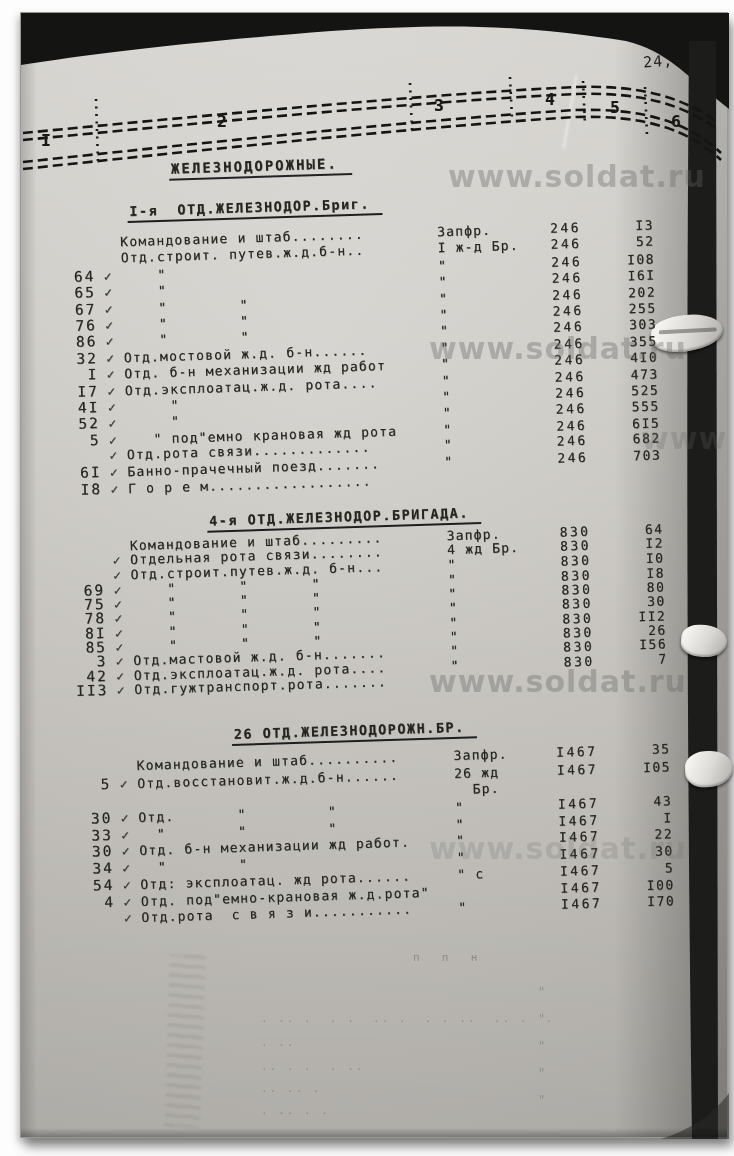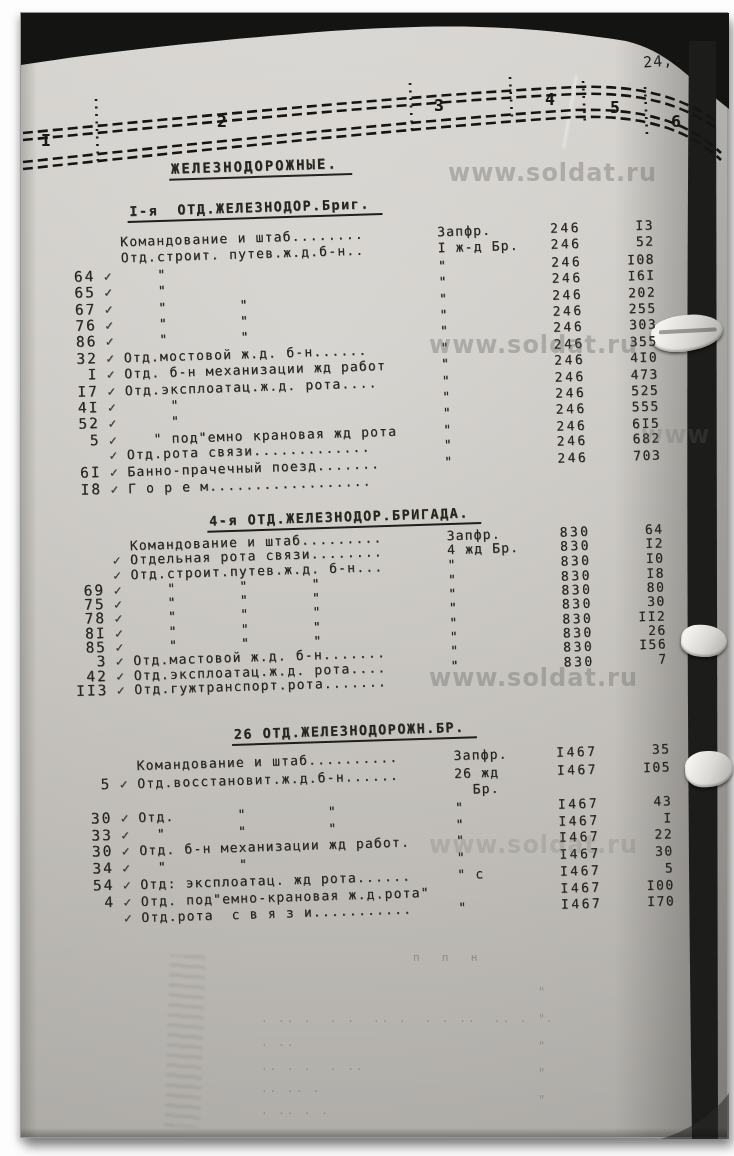--- a/index.html
+++ b/index.html
@@ -67,21 +67,21 @@
   .sec0 .row{height:16.4px;} .sec1 .row{height:14.3px;} .sec2 .row{height:16.9px;}
   .c-num{text-align:right;font-size:14.5px;letter-spacing:2px;}
   .c-check{text-align:center;font-family:"DejaVu Sans",sans-serif;font-size:11.5px;color:#3a3a35;}
   .c-name{white-space:pre;overflow:visible;}
   .c-unit{white-space:pre;padding-left:6px;}
   .c-code{text-align:right;letter-spacing:2.5px;}
   .c-value{text-align:right;letter-spacing:1.5px;}
 
   
   .wm{position:absolute;font-family:"DejaVu Sans",sans-serif;font-weight:bold;
-    font-size:24px;letter-spacing:1px;color:rgba(100,100,98,.36);pointer-events:none;}
+    font-size:30px;letter-spacing:1px;color:rgba(100,100,98,.36);pointer-events:none;}
   #wm1{left:427px;top:146px;} #wm2{left:408px;top:318px;}
   #wm3{left:450px;top:485px;color:rgba(100,100,98,.30);}
   #wm4{left:408px;top:651px;} #wm5{left:408px;top:818px;color:rgba(100,100,98,.20);}
   #wm6{left:620px;top:408px;color:rgba(100,100,98,.25);}
 
   
   #smudge{position:absolute;left:146px;top:942px;width:36px;height:172px;
     background:repeating-linear-gradient(3deg, rgba(100,98,92,.17) 0 3px, rgba(0,0,0,0) 3px 10px);
     filter:blur(1px);transform:rotate(2deg);}
   .ghost-line{position:absolute;color:rgba(88,86,80,.45);font-size:11px;letter-spacing:3px;white-space:pre;text-align:center;}

